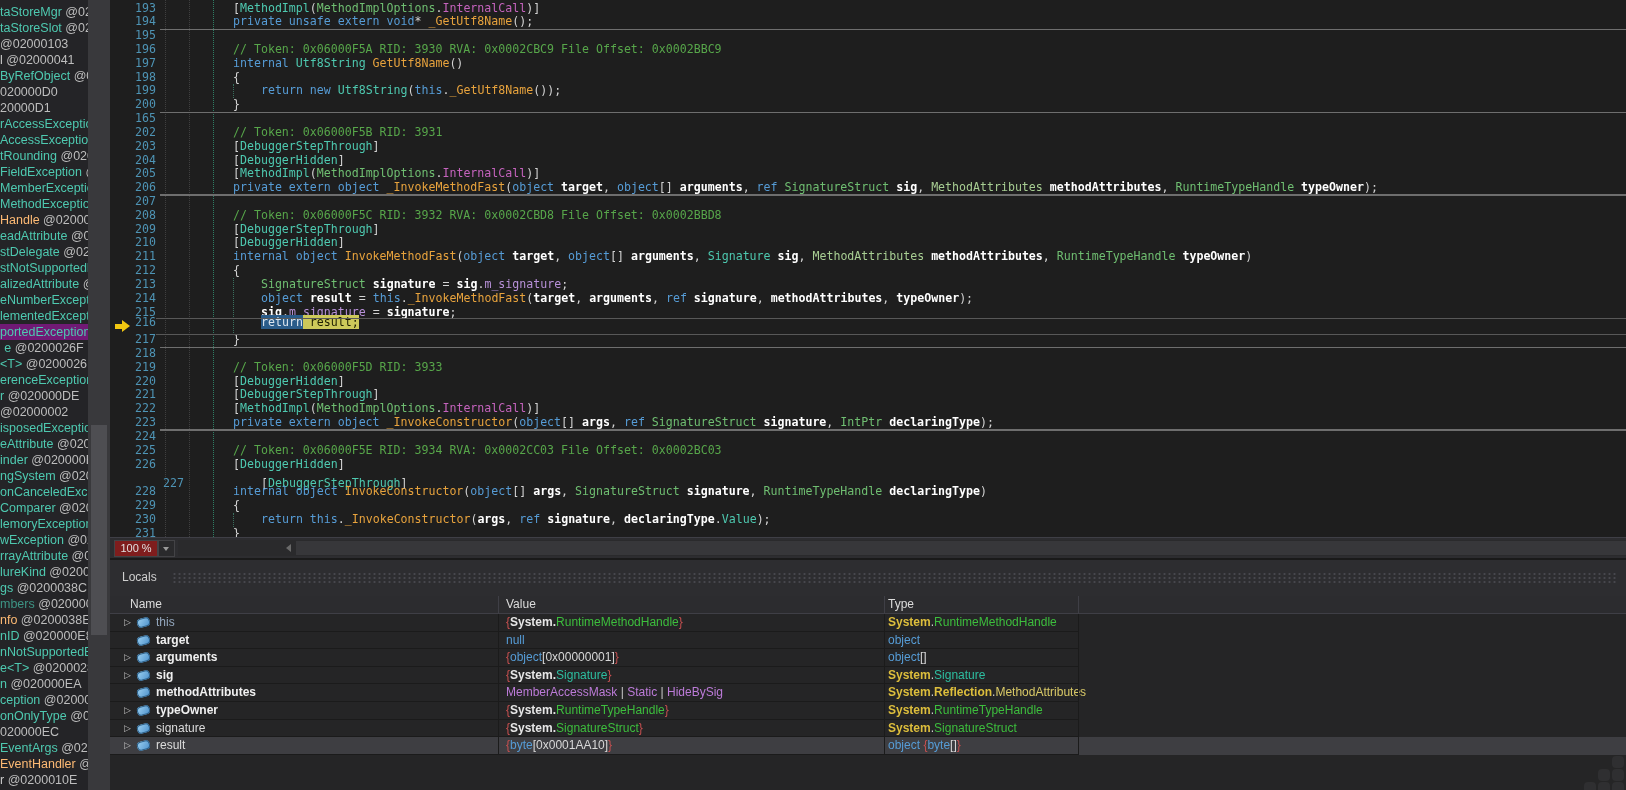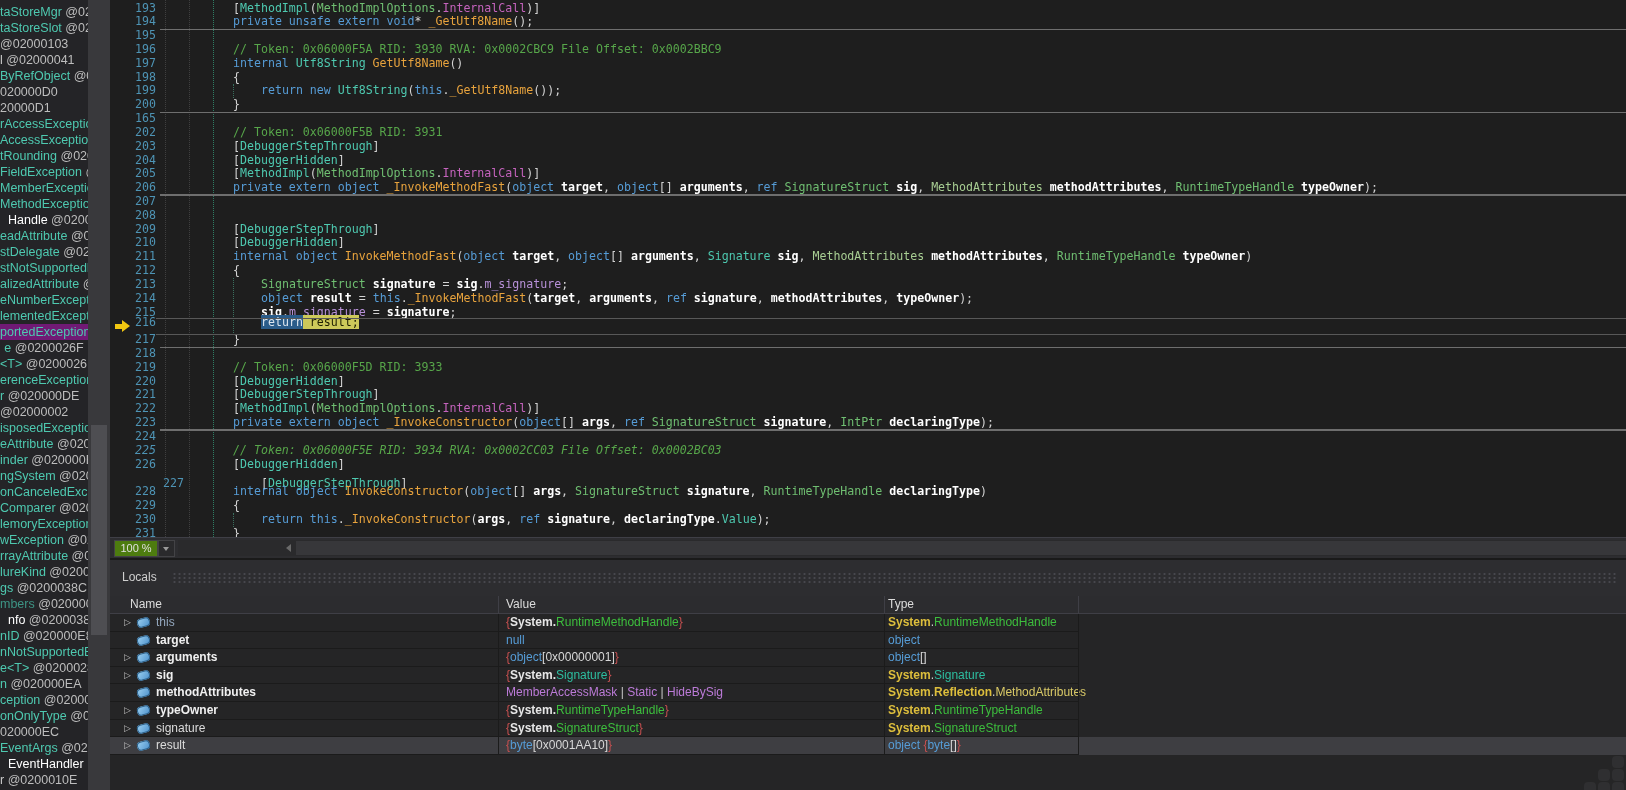--- a/index.html
+++ b/index.html
@@ -5,21 +5,21 @@
   html,body{margin:0;padding:0;background:#111;}
   #root{position:relative;width:1626px;height:790px;background:#1E1E1E;overflow:hidden;
         font-family:"Liberation Sans",sans-serif;-webkit-font-smoothing:antialiased;}
 
   
   #tree{position:absolute;left:0;top:0;width:88px;height:790px;background:#242427;overflow:hidden;}
   .tree-row{position:absolute;left:0;width:88px;height:16px;line-height:16px;font-size:12.5px;
             white-space:nowrap;overflow:hidden;}
   .tree-row.sel{background:#701a75;}
   .tn{}
-  .c-t{color:#4EC9B0;} .c-g{color:#ffffff;padding-left:8px;} .c-w{color:#C8C8C8;} .c-dim{color:#3D9484;}
+  .c-t{color:#4EC9B0;} .c-g{color:#fdba74;} .c-w{color:#C8C8C8;} .c-dim{color:#3D9484;}
   .ta{color:#BDBDBD;}
 
   
   #tree-sb{position:absolute;left:88px;top:0;width:22px;height:790px;background:#39393C;border-right:2px solid #1A1A1A;}
   #tree-sb-thumb{position:absolute;left:3px;top:425px;width:16px;height:210px;background:#4E4E52;}
 
   
   #editor{position:absolute;left:110px;top:0;width:1516px;height:537px;background:#1E1E1E;overflow:hidden;
           font-family:"DejaVu Sans Mono",monospace;font-size:11.6px;}
   .vguide{position:absolute;top:0;height:537px;width:0;border-left:1px dotted #3F3F3F;}
@@ -36,21 +36,21 @@
   .selb{background:#2A5C8A;color:#DCE6EF;}
   .sely{background:#CDC95A;color:#1E1E00;}
   .sep{position:absolute;left:50px;right:0;height:1.5px;background:#6E6E6E;}
   .curline{position:absolute;left:46px;right:0;height:15px;border-top:1px solid #585858;border-bottom:1px solid #585858;}
   #exec-arrow{position:absolute;left:5px;display:flex;align-items:center;height:14px;}
   #exec-arrow .tail{width:7px;height:5px;background:#F2C811;}
   #exec-arrow .head{width:0;height:0;border:6px solid transparent;border-left:8px solid #F2C811;margin-left:0;}
 
   
   #zoombar{position:absolute;left:110px;top:537px;width:1516px;height:21px;background:#2D2D30;border-top:1px solid #3F3F46;box-sizing:border-box;}
-  #zoom-box{position:absolute;left:4px;top:2px;width:42px;height:15px;background:#4d7c0f;border:1px solid #434346;
+  #zoom-box{position:absolute;left:4px;top:2px;width:42px;height:15px;background:#7f1d1d;border:1px solid #434346;
             color:#E0E0E0;font-size:11px;line-height:15px;text-align:center;}
   #zoom-drop{position:absolute;left:48px;top:2px;width:15px;height:15px;background:#2A2A2C;border:1px solid #434346;}
   #zoom-drop .tri{position:absolute;left:4px;top:6px;width:0;height:0;border:3.5px solid transparent;border-top:4px solid #9A9A9A;}
   #hscroll{position:absolute;left:68px;top:2px;right:0;height:16px;background:#2A2A2C;}
   #hscroll .larrow{position:absolute;left:104px;top:4px;width:0;height:0;border:4px solid transparent;border-right:5px solid #6A6A6A;}
   #hscroll .thumb{position:absolute;left:118px;top:1px;right:0;height:14px;background:#37373A;}
 
   
   #locals{position:absolute;left:110px;top:558px;width:1516px;height:232px;background:#252526;border-top:2px solid #1A1A1A;box-sizing:border-box;}
   #locals-title{position:absolute;left:0;top:0;width:1516px;height:36px;background:#2D2D30;}
@@ -152,38 +152,38 @@
         <div class="cl" style="top: 70.6px;"><span class="ln">198</span><span class="ct ind-m"><span class="tk pn">{</span></span></div>
         <div class="cl" style="top: 84.42px;"><span class="ln">199</span><span class="ct ind-b"><span class="tk kw">return new </span><span class="tk cls">Utf8String</span><span class="tk pn">(</span><span class="tk kw">this</span><span class="tk pn">.</span><span class="tk me">_GetUtf8Name</span><span class="tk pn">());</span></span></div>
         <div class="cl" style="top: 98.24px;"><span class="ln">200</span><span class="ct ind-m"><span class="tk pn">}</span></span></div>
         <div class="cl" style="top: 112.06px;"><span class="ln">165</span><span class="ct ind-m"></span></div>
         <div class="cl" style="top: 125.88px;"><span class="ln">202</span><span class="ct ind-m"><span class="tk cm">// Token: 0x06000F5B RID: 3931</span></span></div>
         <div class="cl" style="top: 139.7px;"><span class="ln">203</span><span class="ct ind-m"><span class="tk pn">[</span><span class="tk cls">DebuggerStepThrough</span><span class="tk pn">]</span></span></div>
         <div class="cl" style="top: 153.52px;"><span class="ln">204</span><span class="ct ind-m"><span class="tk pn">[</span><span class="tk cls">DebuggerHidden</span><span class="tk pn">]</span></span></div>
         <div class="cl" style="top: 167.34px;"><span class="ln">205</span><span class="ct ind-m"><span class="tk pn">[</span><span class="tk cls">MethodImpl</span><span class="tk pn">(</span><span class="tk st">MethodImplOptions</span><span class="tk pn">.</span><span class="tk ef">InternalCall</span><span class="tk pn">)]</span></span></div>
         <div class="cl" style="top: 181.16px;"><span class="ln">206</span><span class="ct ind-m"><span class="tk kw">private extern object </span><span class="tk me">_InvokeMethodFast</span><span class="tk pn">(</span><span class="tk kw">object</span><span class="tk pn"> </span><span class="tk pa">target</span><span class="tk pn">, </span><span class="tk kw">object</span><span class="tk pn">[] </span><span class="tk pa">arguments</span><span class="tk pn">, </span><span class="tk kw">ref </span><span class="tk st">SignatureStruct</span><span class="tk pn"> </span><span class="tk pa">sig</span><span class="tk pn">, </span><span class="tk en">MethodAttributes</span><span class="tk pn"> </span><span class="tk pa">methodAttributes</span><span class="tk pn">, </span><span class="tk st">RuntimeTypeHandle</span><span class="tk pn"> </span><span class="tk pa">typeOwner</span><span class="tk pn">);</span></span></div>
         <div class="cl" style="top: 194.98px;"><span class="ln">207</span><span class="ct ind-m"></span></div>
-        <div class="cl" style="top: 208.8px;"><span class="ln">208</span></div>
+        <div class="cl" style="top: 208.8px;"><span class="ln">208</span><span class="ct ind-m"><span class="tk cm">// Token: 0x06000F5C RID: 3932 RVA: 0x0002CBD8 File Offset: 0x0002BBD8</span></span></div>
         <div class="cl" style="top: 222.62px;"><span class="ln">209</span><span class="ct ind-m"><span class="tk pn">[</span><span class="tk cls">DebuggerStepThrough</span><span class="tk pn">]</span></span></div>
         <div class="cl" style="top: 236.44px;"><span class="ln">210</span><span class="ct ind-m"><span class="tk pn">[</span><span class="tk cls">DebuggerHidden</span><span class="tk pn">]</span></span></div>
         <div class="cl" style="top: 250.26px;"><span class="ln">211</span><span class="ct ind-m"><span class="tk kw">internal object </span><span class="tk me">InvokeMethodFast</span><span class="tk pn">(</span><span class="tk kw">object</span><span class="tk pn"> </span><span class="tk pa">target</span><span class="tk pn">, </span><span class="tk kw">object</span><span class="tk pn">[] </span><span class="tk pa">arguments</span><span class="tk pn">, </span><span class="tk cls">Signature</span><span class="tk pn"> </span><span class="tk pa">sig</span><span class="tk pn">, </span><span class="tk en">MethodAttributes</span><span class="tk pn"> </span><span class="tk pa">methodAttributes</span><span class="tk pn">, </span><span class="tk st">RuntimeTypeHandle</span><span class="tk pn"> </span><span class="tk pa">typeOwner</span><span class="tk pn">)</span></span></div>
         <div class="cl" style="top: 264.08px;"><span class="ln">212</span><span class="ct ind-m"><span class="tk pn">{</span></span></div>
         <div class="cl" style="top: 277.9px;"><span class="ln">213</span><span class="ct ind-b"><span class="tk st">SignatureStruct</span><span class="tk pn"> </span><span class="tk pa">signature</span><span class="tk pn"> = </span><span class="tk pa">sig</span><span class="tk pn">.</span><span class="tk fl">m_signature</span><span class="tk pn">;</span></span></div>
         <div class="cl" style="top: 291.72px;"><span class="ln">214</span><span class="ct ind-b"><span class="tk kw">object</span><span class="tk pn"> </span><span class="tk pa">result</span><span class="tk pn"> = </span><span class="tk kw">this</span><span class="tk pn">.</span><span class="tk me">_InvokeMethodFast</span><span class="tk pn">(</span><span class="tk pa">target</span><span class="tk pn">, </span><span class="tk pa">arguments</span><span class="tk pn">, </span><span class="tk kw">ref </span><span class="tk pa">signature</span><span class="tk pn">, </span><span class="tk pa">methodAttributes</span><span class="tk pn">, </span><span class="tk pa">typeOwner</span><span class="tk pn">);</span></span></div>
         <div class="cl" style="top: 305.54px;"><span class="ln">215</span><span class="ct ind-b"><span class="tk pa">sig</span><span class="tk pn">.</span><span class="tk fl">m_signature</span><span class="tk pn"> = </span><span class="tk pa">signature</span><span class="tk pn">;</span></span></div>
         <div class="cl" style="top: 316px;"><span class="ln">216</span><span class="ct ind-b"><span class="tk kw selb">return</span><span class="tk sely"> result;</span></span></div>
         <div class="cl" style="top: 333.18px;"><span class="ln">217</span><span class="ct ind-m"><span class="tk pn">}</span></span></div>
         <div class="cl" style="top: 347px;"><span class="ln">218</span><span class="ct ind-m"></span></div>
         <div class="cl" style="top: 360.82px;"><span class="ln">219</span><span class="ct ind-m"><span class="tk cm">// Token: 0x06000F5D RID: 3933</span></span></div>
         <div class="cl" style="top: 374.64px;"><span class="ln">220</span><span class="ct ind-m"><span class="tk pn">[</span><span class="tk cls">DebuggerHidden</span><span class="tk pn">]</span></span></div>
         <div class="cl" style="top: 388.46px;"><span class="ln">221</span><span class="ct ind-m"><span class="tk pn">[</span><span class="tk cls">DebuggerStepThrough</span><span class="tk pn">]</span></span></div>
         <div class="cl" style="top: 402.28px;"><span class="ln">222</span><span class="ct ind-m"><span class="tk pn">[</span><span class="tk cls">MethodImpl</span><span class="tk pn">(</span><span class="tk st">MethodImplOptions</span><span class="tk pn">.</span><span class="tk ef">InternalCall</span><span class="tk pn">)]</span></span></div>
         <div class="cl" style="top: 416.1px;"><span class="ln">223</span><span class="ct ind-m"><span class="tk kw">private extern object </span><span class="tk me">_InvokeConstructor</span><span class="tk pn">(</span><span class="tk kw">object</span><span class="tk pn">[] </span><span class="tk pa">args</span><span class="tk pn">, </span><span class="tk kw">ref </span><span class="tk st">SignatureStruct</span><span class="tk pn"> </span><span class="tk pa">signature</span><span class="tk pn">, </span><span class="tk st">IntPtr</span><span class="tk pn"> </span><span class="tk pa">declaringType</span><span class="tk pn">);</span></span></div>
         <div class="cl" style="top: 429.92px;"><span class="ln">224</span><span class="ct ind-m"></span></div>
-        <div class="cl" style="top: 443.74px; font-style: italic;"><span class="ln">225</span><span class="ct ind-m"><span class="tk cm">// Token: 0x06000F5E RID: 3934 RVA: 0x0002CC03 File Offset: 0x0002BC03</span></span></div>
+        <div class="cl" style="top: 443.74px;"><span class="ln">225</span><span class="ct ind-m"><span class="tk cm">// Token: 0x06000F5E RID: 3934 RVA: 0x0002CC03 File Offset: 0x0002BC03</span></span></div>
         <div class="cl" style="top: 457.56px;"><span class="ln">226</span><span class="ct ind-m"><span class="tk pn">[</span><span class="tk cls">DebuggerHidden</span><span class="tk pn">]</span></span></div>
         <div class="cl" style="top: 477px; margin-left: 28px;"><span class="ln">227</span><span class="ct ind-m"><span class="tk pn">[</span><span class="tk cls">DebuggerStepThrough</span><span class="tk pn">]</span></span></div>
         <div class="cl" style="top: 485.2px;"><span class="ln">228</span><span class="ct ind-m"><span class="tk kw">internal object </span><span class="tk me">InvokeConstructor</span><span class="tk pn">(</span><span class="tk kw">object</span><span class="tk pn">[] </span><span class="tk pa">args</span><span class="tk pn">, </span><span class="tk st">SignatureStruct</span><span class="tk pn"> </span><span class="tk pa">signature</span><span class="tk pn">, </span><span class="tk st">RuntimeTypeHandle</span><span class="tk pn"> </span><span class="tk pa">declaringType</span><span class="tk pn">)</span></span></div>
         <div class="cl" style="top: 499.02px;"><span class="ln">229</span><span class="ct ind-m"><span class="tk pn">{</span></span></div>
         <div class="cl" style="top: 512.84px;"><span class="ln">230</span><span class="ct ind-b"><span class="tk kw">return this</span><span class="tk pn">.</span><span class="tk me">_InvokeConstructor</span><span class="tk pn">(</span><span class="tk pa">args</span><span class="tk pn">, </span><span class="tk kw">ref </span><span class="tk pa">signature</span><span class="tk pn">, </span><span class="tk pa">declaringType</span><span class="tk pn">.</span><span class="tk pr">Value</span><span class="tk pn">);</span></span></div>
         <div class="cl" style="top: 526.66px;"><span class="ln">231</span><span class="ct ind-m"><span class="tk pn">}</span></span></div>
       </div>
     <div id="code-overlays">
         <div class="sep" style="top: 28.64px;"></div>
         <div class="sep" style="top: 111.56px;"></div>

